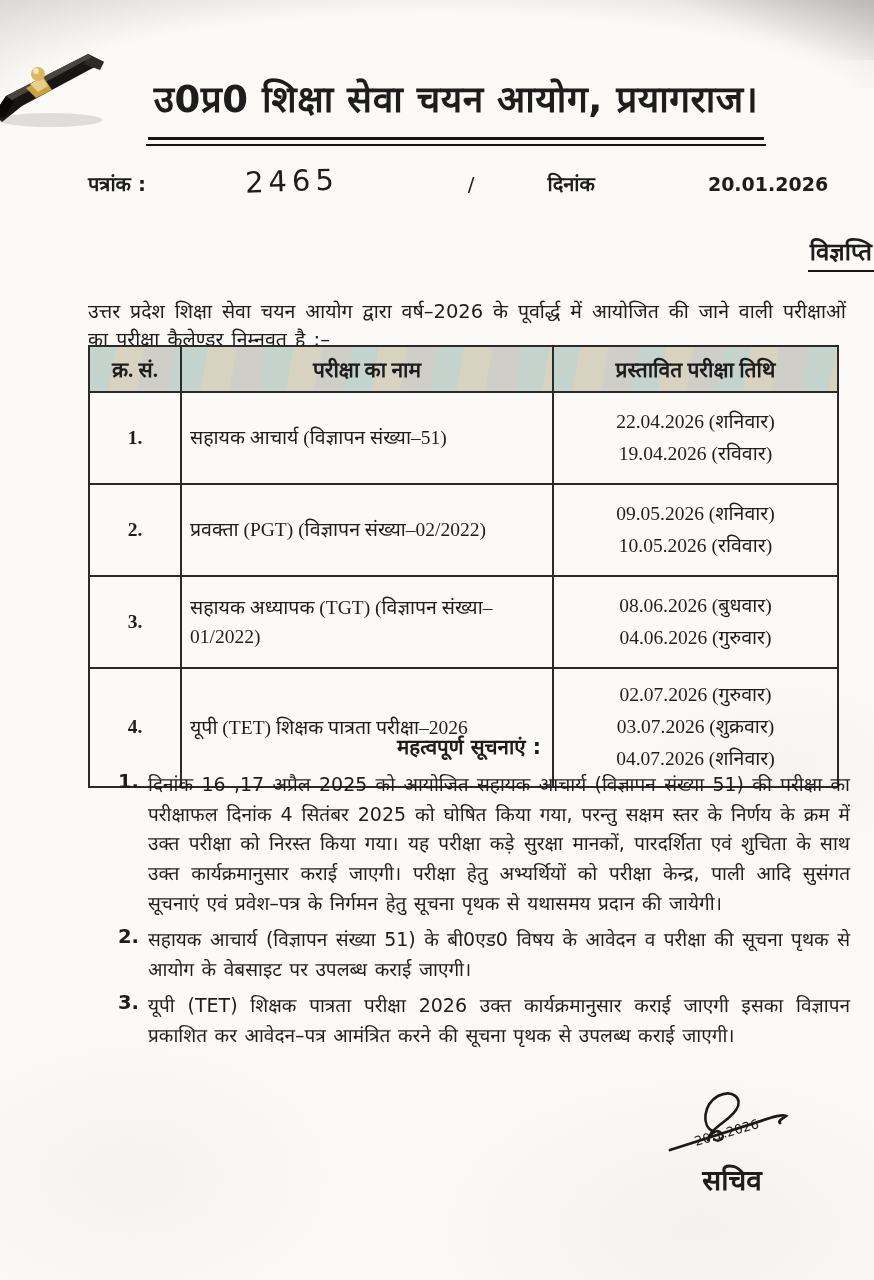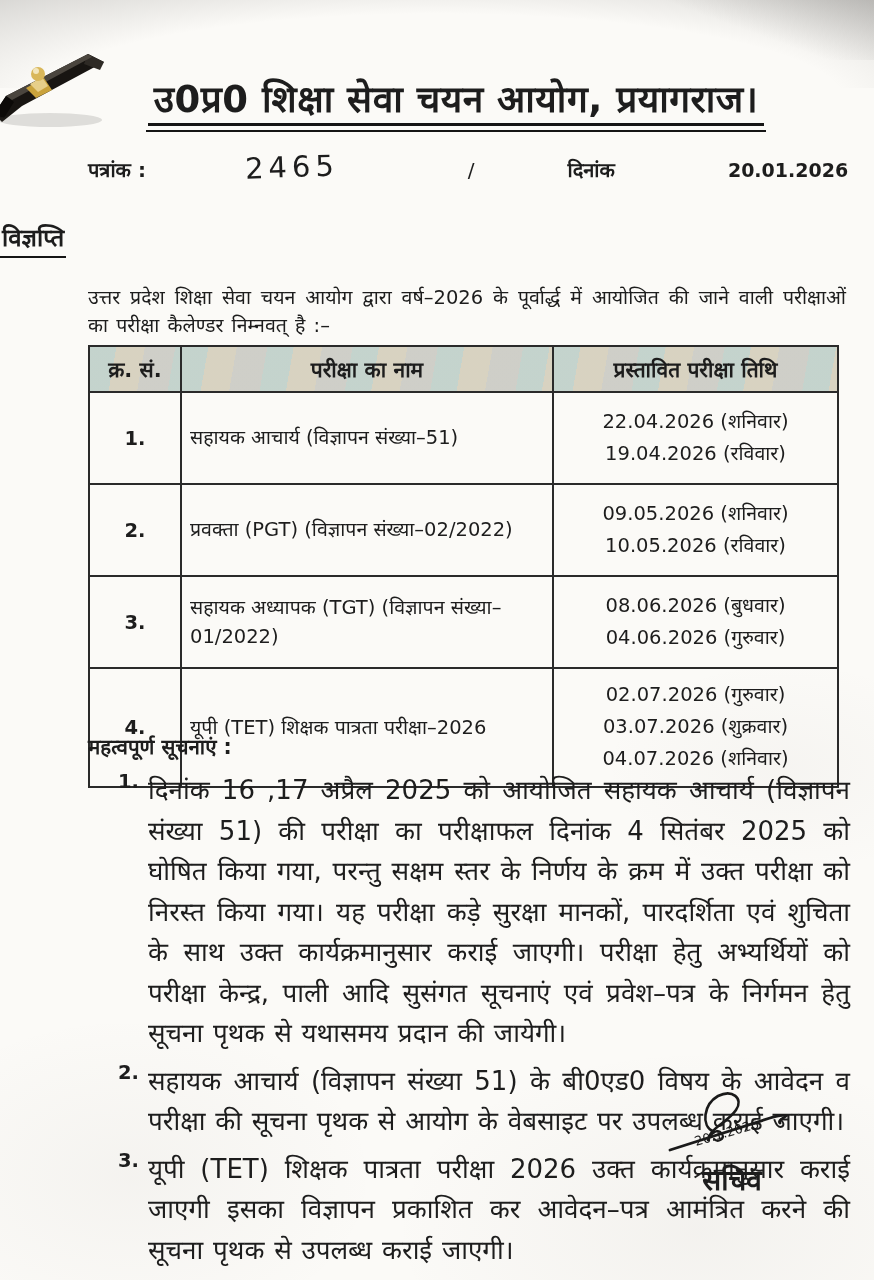--- a/index.html
+++ b/index.html
@@ -24,77 +24,77 @@
     background:linear-gradient(200deg, rgba(90,88,85,0.25), transparent 55%);
   }
   
   .pen { position:absolute; top:18px; left:-8px; width:140px; height:110px; }
 
   .content { position:absolute; left:0; top:0; width:100%; height:100%; }
 
   .title-wrap { text-align:center; margin-top:72px; }
   .title {
     display:inline-block; font-size:37px; font-weight:700; letter-spacing:0.5px;
-    border-bottom:3px solid #151515; padding:0 6px 0 6px; position:relative;margin-left:38px;
+    border-bottom:3px solid #151515; padding:0 6px 14px 6px; position:relative;margin-left:38px;
   }
   .title::after {
     content:""; position:absolute; left:-2px; right:-2px; bottom:-9px; height:2px; background:#151515;
   }
 
   .ref-line {
     display:flex; align-items:baseline; margin:24px 30px 0 88px; font-size:20px; font-weight:700;gap:41px;
   }
   .ref-label { white-space:nowrap; }
   .ref-number {
     font-weight:400; font-size:29px; letter-spacing:5px; transform:rotate(-2deg);
     margin-left:58px; font-family:"DejaVu Sans", sans-serif;
   }
   .ref-slash { margin-left:88px; font-weight:400; }
   .ref-series { margin-left:42px; }
-  .ref-date-label { margin-left:52px; }
+  .ref-date-label { margin-left:32px; }
   .ref-date { margin-left:72px; font-size:19px; }
 
-  .notice-wrap { text-align:left; margin-top:36px; }
+  .notice-wrap { text-align:right; margin-top:36px; }
   .notice-heading {
     display:inline-block; font-size:24px; font-weight:700;
     border-bottom:2.5px solid #151515; padding:0 2px 3px 2px;
   }
 
   .intro {
     margin:26px 30px 0 88px; width:758px; font-size:19.5px; line-height:1.45;
     text-align:justify; word-spacing:2px;
   }
 
   table.cal {
     position:absolute; left:88px; top:345px; width:749px;
     border-collapse:collapse; table-layout:fixed;
   }
-  table.cal th, table.cal td { border:2.5px solid #2a2a2a; }
+  table.cal th, table.cal td { border:2.5px solid #2a2a2a;font-family:Liberation Serif, serif; }
   table.cal th {
     height:46px; font-size:21px; font-weight:700; text-align:center;
     background:
       repeating-linear-gradient(100deg,
         rgba(140,190,185,0.30) 0 26px,
         rgba(205,185,140,0.28) 26px 54px,
         rgba(175,175,170,0.30) 54px 84px),
       #dcdcd6;
   }
   table.cal td { font-size:19.5px; padding:10px 8px; vertical-align:middle; }
   td.sno { text-align:center; font-weight:700; font-size:19px; }
   td.exam { padding-left:16px; padding-right:12px; line-height:1.5;margin-left:8px; }
   td.dates { text-align:center; }
   .date-line { line-height:1.65; white-space:nowrap; }
   .row-tall td { height:92px; }
   .row-taller td { height:96px; }
 
   .notes { position:absolute; left:88px; top:732px; width:762px; }
-  .notes-heading { font-size:20.5px; font-weight:700; margin-bottom:10px; }
+  .notes-heading { font-size:20.5px; font-weight:700; margin-bottom:10px;text-align:center; }
   .note-item { display:flex; margin-bottom:7px; }
   .note-num { width:30px; flex:0 0 30px; font-weight:700; font-size:19.5px; padding-left:30px; box-sizing:content-box; }
-  .note-text { flex:1; font-size:26px; line-height:1.56; text-align:justify; word-spacing:1.5px; }
+  .note-text { flex:1; font-size:19px; line-height:1.56; text-align:justify; word-spacing:1.5px; }
 
   .sig-block { position:absolute; right:52px; top:1088px; width:180px; text-align:center; }
   .sig-svg { display:block; margin:0 auto; }
   .sig-designation { font-size:28px; margin-top:-6px;font-weight:bold; }
 </style>
 </head>
 <body>
 
 <div class="page">
 

